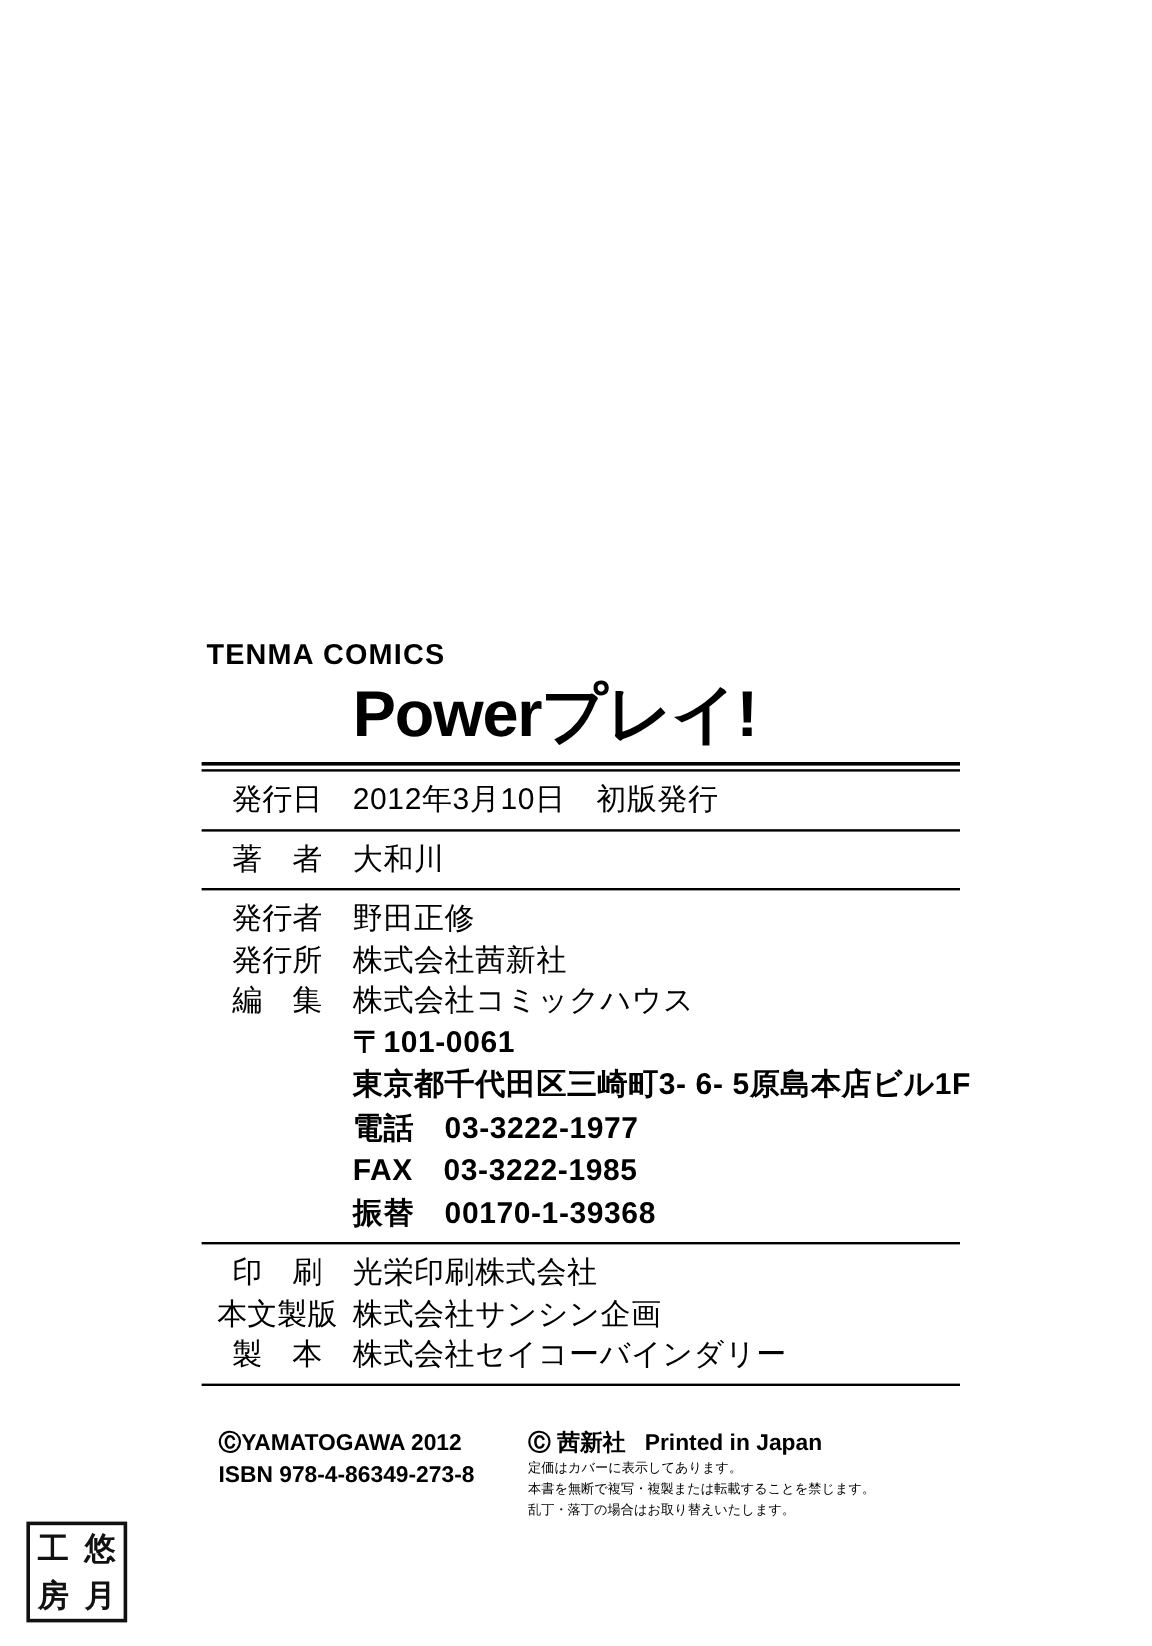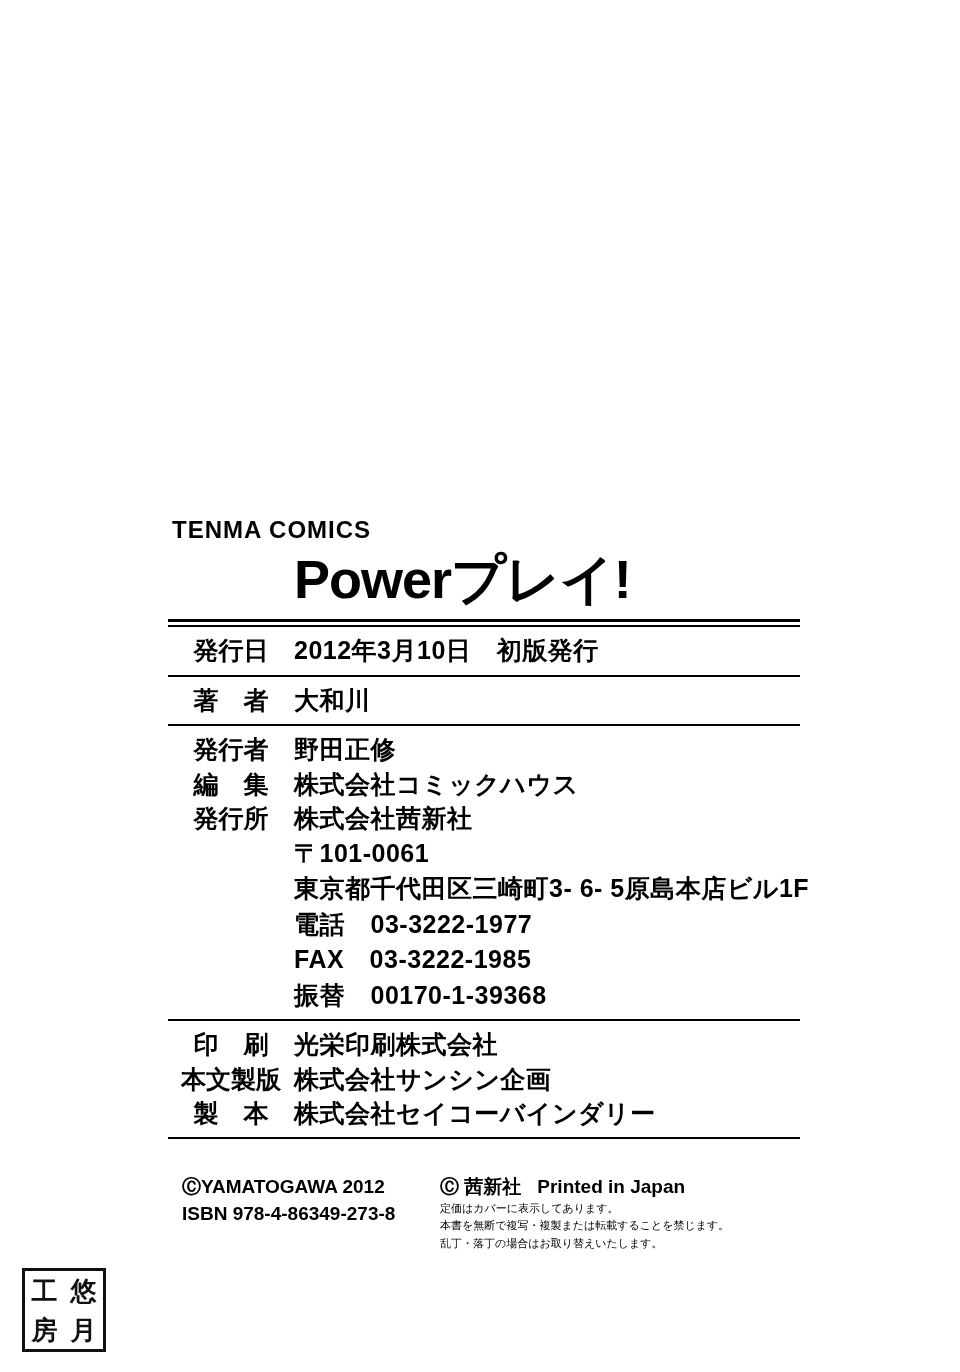--- a/index.html
+++ b/index.html
@@ -12,21 +12,21 @@
     height: 1372px;
     position: relative;
     font-family: "Liberation Sans", sans-serif;
     color: #000000;
     overflow: hidden;
   }
 
   .colophon {
     position: absolute;
     left: 168px;
-    top: 516px;
+    top: 532px;
     width: 632px;
   }
 
   .imprint-line {
     font-size: 24px;
     font-weight: bold;
     letter-spacing: 1px;
     margin: 0 0 6px 0;
     padding-left: 4px;
   }
@@ -49,21 +49,21 @@
   .rule-single {
     border-top: 2px solid #000;
     height: 0;
     margin: 0;
   }
 
   .row {
     display: flex;
     align-items: flex-start;
     font-size: 25px;
-    font-weight: bold;
+    font-weight: normal;
     line-height: 1.42;
   }
   .row .label {
     width: 126px;
     flex: 0 0 126px;
     text-align: center;
     letter-spacing: 0px;
     white-space: nowrap;
   }
   .row .value {
@@ -186,26 +186,26 @@
   </div>
 
   <div class="rule-single"></div>
 
   <div class="block tight">
     <div class="row">
       <div class="label">発行者</div>
       <div class="value">野田正修</div>
     </div>
     <div class="row">
+      <div class="label">発行所</div>
+      <div class="value">株式会社茜新社</div>
+    </div>
+    <div class="row">
       <div class="label">編　集</div>
       <div class="value">株式会社コミックハウス</div>
-    </div>
-    <div class="row">
-      <div class="label">発行所</div>
-      <div class="value">株式会社茜新社</div>
     </div>
     <div class="sub-line">〒101-0061</div>
     <div class="sub-line">東京都千代田区三崎町3- 6- 5原島本店ビル1F</div>
     <div class="sub-line">電話　03-3222-1977</div>
     <div class="sub-line">FAX　03-3222-1985</div>
     <div class="sub-line">振替　00170-1-39368</div>
   </div>
 
   <div class="rule-single"></div>
 

